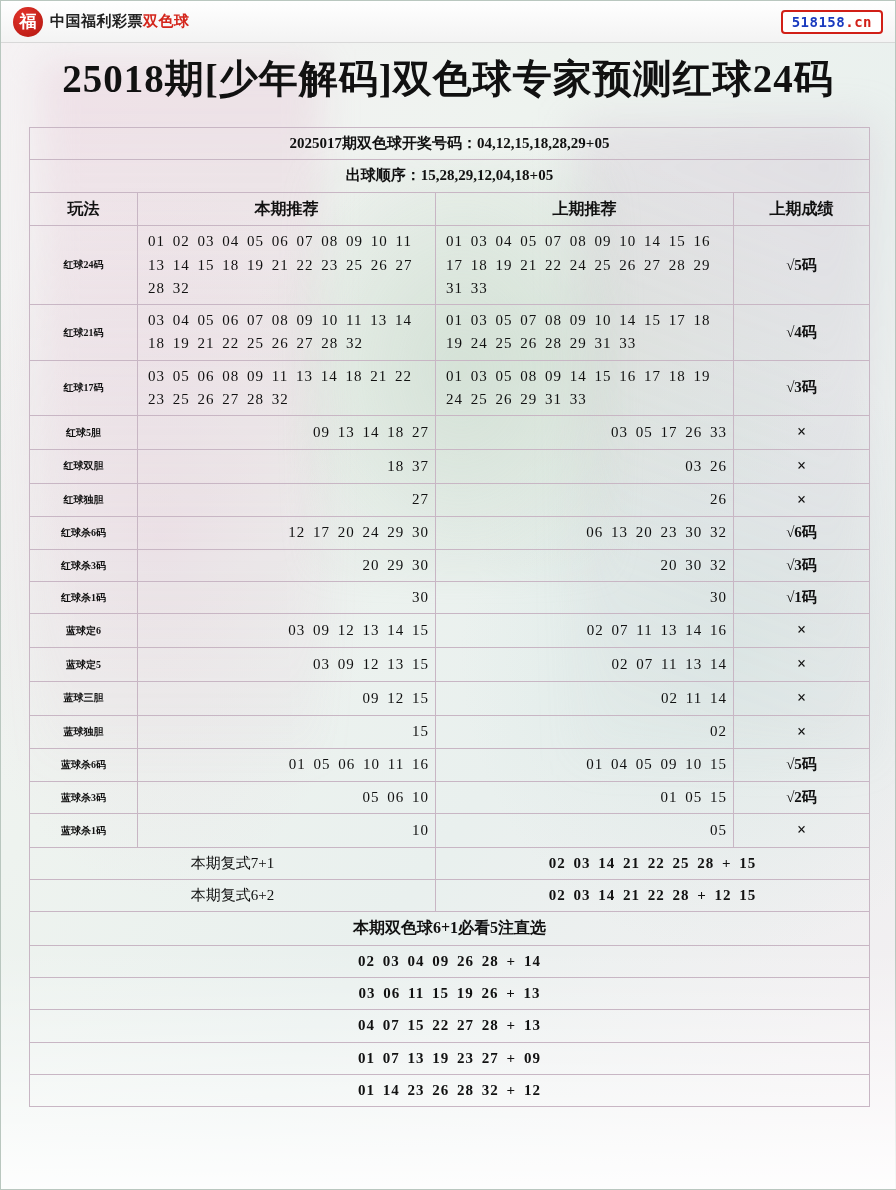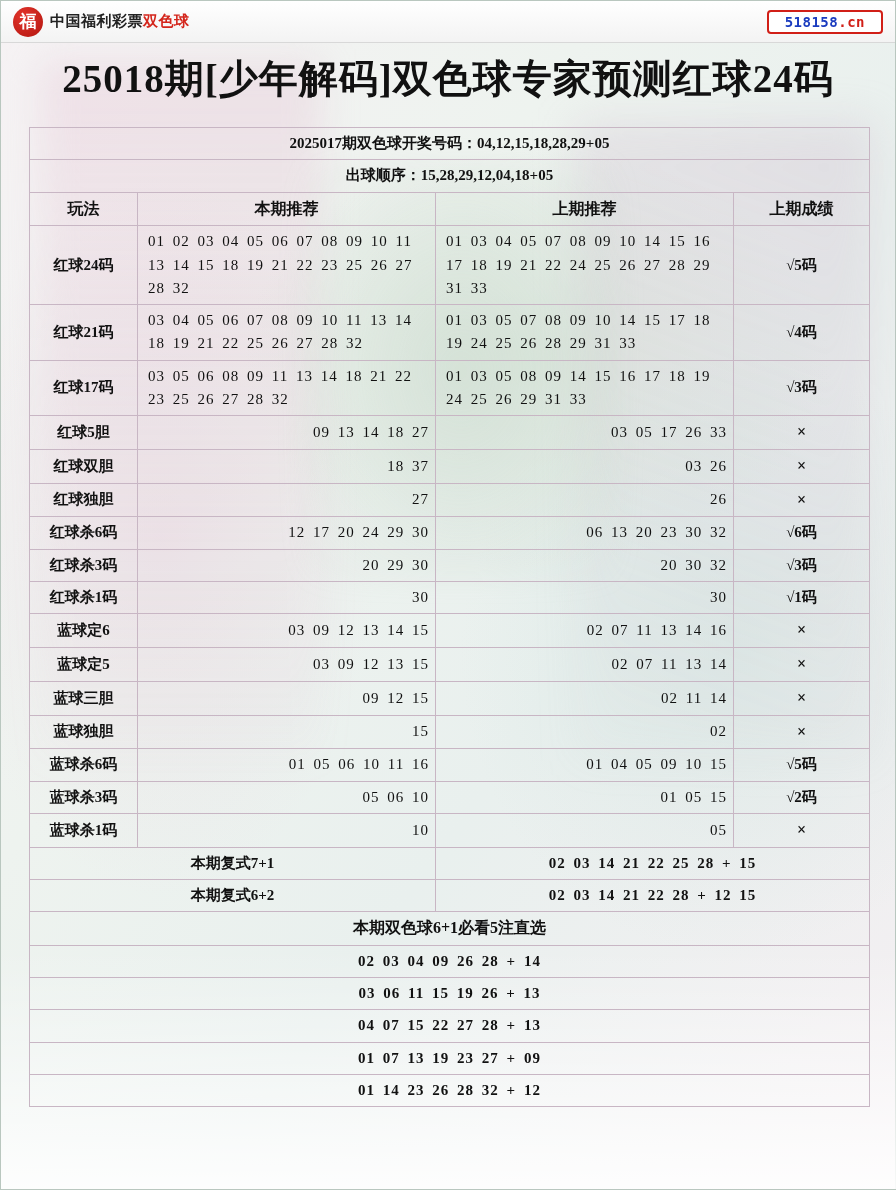--- a/index.html
+++ b/index.html
@@ -86,21 +86,21 @@
   .logo-text .red {
     color: #d4261c;
   }
   .site-badge {
     position: absolute;
     right: 12px;
     top: 9px;
     background: #ffffff;
     border: 2px solid #d11f17;
     border-radius: 4px;
-    padding: 2px 16px;
+    padding: 2px 9px;
     font-family: "DejaVu Sans Mono", monospace;
     font-size: 14px;
     font-weight: bold;
     color: #1a3bbf;
     letter-spacing: 0.5px;
   }
   .site-badge .tld { color: #d11f17; }
 
   
   .title {
@@ -126,21 +126,21 @@
     background: transparent;
     font-size: 14px;
   }
   table.main td {
     border: 1px solid #c8b6c4;
     padding: 4px 6px;
     vertical-align: middle;
     color: #111;
     line-height: 1.55;
   }
-  .c-play  { width: 108px; text-align: center; font-weight: bold; font-size: 15px; }
+  .c-play  { width: 108px; text-align: center; font-weight: bold; font-size: 10px; }
   .c-cur   { width: 298px; }
   .c-prev  { width: 298px; }
   .c-res   { width: 136px; text-align: center; font-size: 15px; }
 
   .row-head td {
     text-align: center;
     font-weight: bold;
     font-size: 16px;
     padding: 7px 4px;
   }
@@ -157,21 +157,21 @@
     word-spacing: 3px;
     font-size: 15px;
   }
   .nums.center { text-align: right; }
   .nums.left   { text-align: left; padding-left: 10px; }
   .res { font-weight: bold; }
   .cross { font-size: 16px; }
 
   .fushi-label {
     text-align: center;
-    font-weight: bold;
+    font-weight: normal;
     font-size: 15px;
     margin-top: 28px;
   }
   .fushi-val {
     text-align: center;
     font-weight: bold;
     letter-spacing: 1px;
     word-spacing: 3px;
     font-size: 15px;
   }

